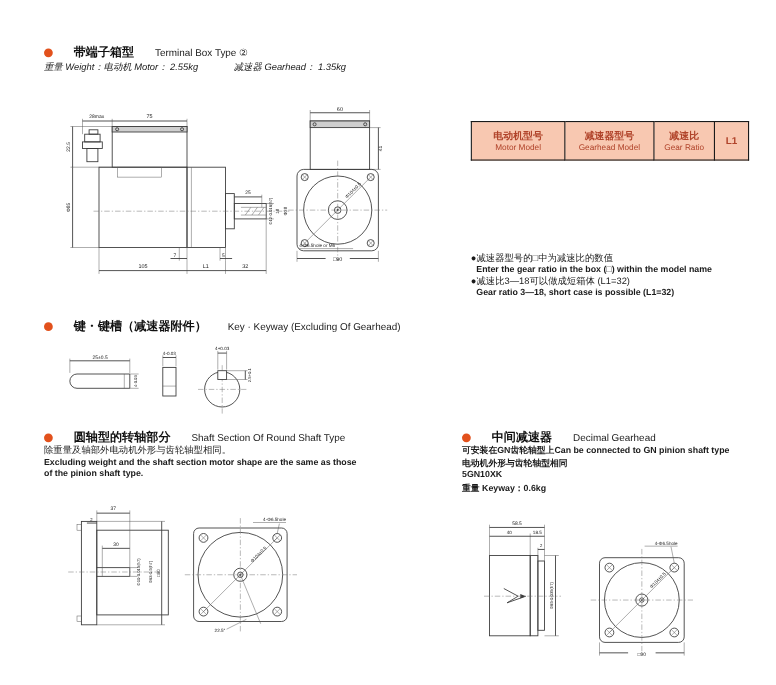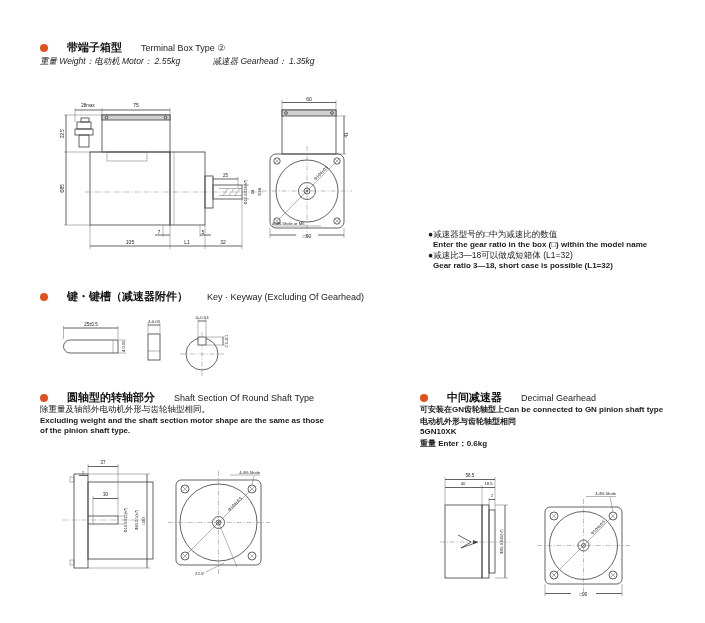--- a/index.html
+++ b/index.html
@@ -177,20 +177,35 @@
     <line class="thin" x1="12" y1="132" x2="12" y2="142"></line>
     <line class="thin" x1="86" y1="132" x2="86" y2="142"></line>
     <line class="ln" x1="12" y1="139" x2="38" y2="139"></line>
     <line class="ln" x1="60" y1="139" x2="86" y2="139"></line>
     <text class="dim d5" x="49" y="141.5">□90</text>
   </g>
 </svg>
 
 <table class="abs gear" style="left:428px;top:110px;">
   <tbody>
+      <tr>
+    <td class="th" style="width:80px;height:32px;">
+      <div class="th-cn">电动机型号</div>
+      <div class="th-en">Motor Model</div>
+    </td>
+    <td class="th" style="width:76px;">
+      <div class="th-cn">减速器型号</div>
+      <div class="th-en">Gearhead Model</div>
+    </td>
+    <td class="th" style="width:50px;">
+      <div class="th-cn">减速比</div>
+      <div class="th-en">Gear Ratio</div>
+    </td>
+    <td class="th th-cn" style="width:26px;">L1</td>
+  </tr>
 </tbody>
   </table>
 
 <div class="abs notes" style="left:428px;top:229px;width:272px;">
   <div class="small">●减速器型号的□中为减速比的数值</div>
   <div class="smaller note-en">Enter the gear ratio in the box (□) within the model name</div>
   <div class="small">●减速比3—18可以做成短箱体 (L1=32)</div>
   <div class="smaller note-en">Gear ratio 3—18, short case is possible (L1=32)</div>
 </div>
 
@@ -306,21 +321,21 @@
 </svg>
 
 <div class="abs sec-head" style="left:420px;top:390px;">
   <span class="bullet"></span>
   <span class="t-cn">中间减速器</span>
   <span class="t-en">Decimal Gearhead</span>
 </div>
 <div class="abs smaller" style="left:420px;top:404px;">可安装在GN齿轮轴型上Can be connected to GN pinion shaft type</div>
 <div class="abs smaller" style="left:420px;top:416px;">电动机外形与齿轮轴型相同</div>
 <div class="abs smaller" style="left:420px;top:427px;text-align:center;">5GN10XK</div>
-<div class="abs smaller" style="left:420px;top:438px;">重量 Enter：0.6kg</div>
+<div class="abs smaller" style="left:420px;top:438px;">重量 Keyway：0.6kg</div>
 
 <svg class="abs dwg" style="left:438px;top:455px;" width="235" height="152" viewBox="0 0 235 152">
   <g>
     <rect class="ln" x="7" y="50" width="37" height="73"></rect>
     <rect class="ln" x="44" y="50" width="7" height="73"></rect>
     <rect class="ln" x="51" y="55" width="6" height="63"></rect>
     <polyline class="ln" points="20,80 33,87 23,93 40,87" fill="none"></polyline>
     <path class="fillp" d="M40,87 l-5,-2 l0,4 z"></path>
     <line class="cl" x1="2" y1="87" x2="72" y2="87"></line>
     <line class="thin" x1="7" y1="50" x2="7" y2="22"></line>

